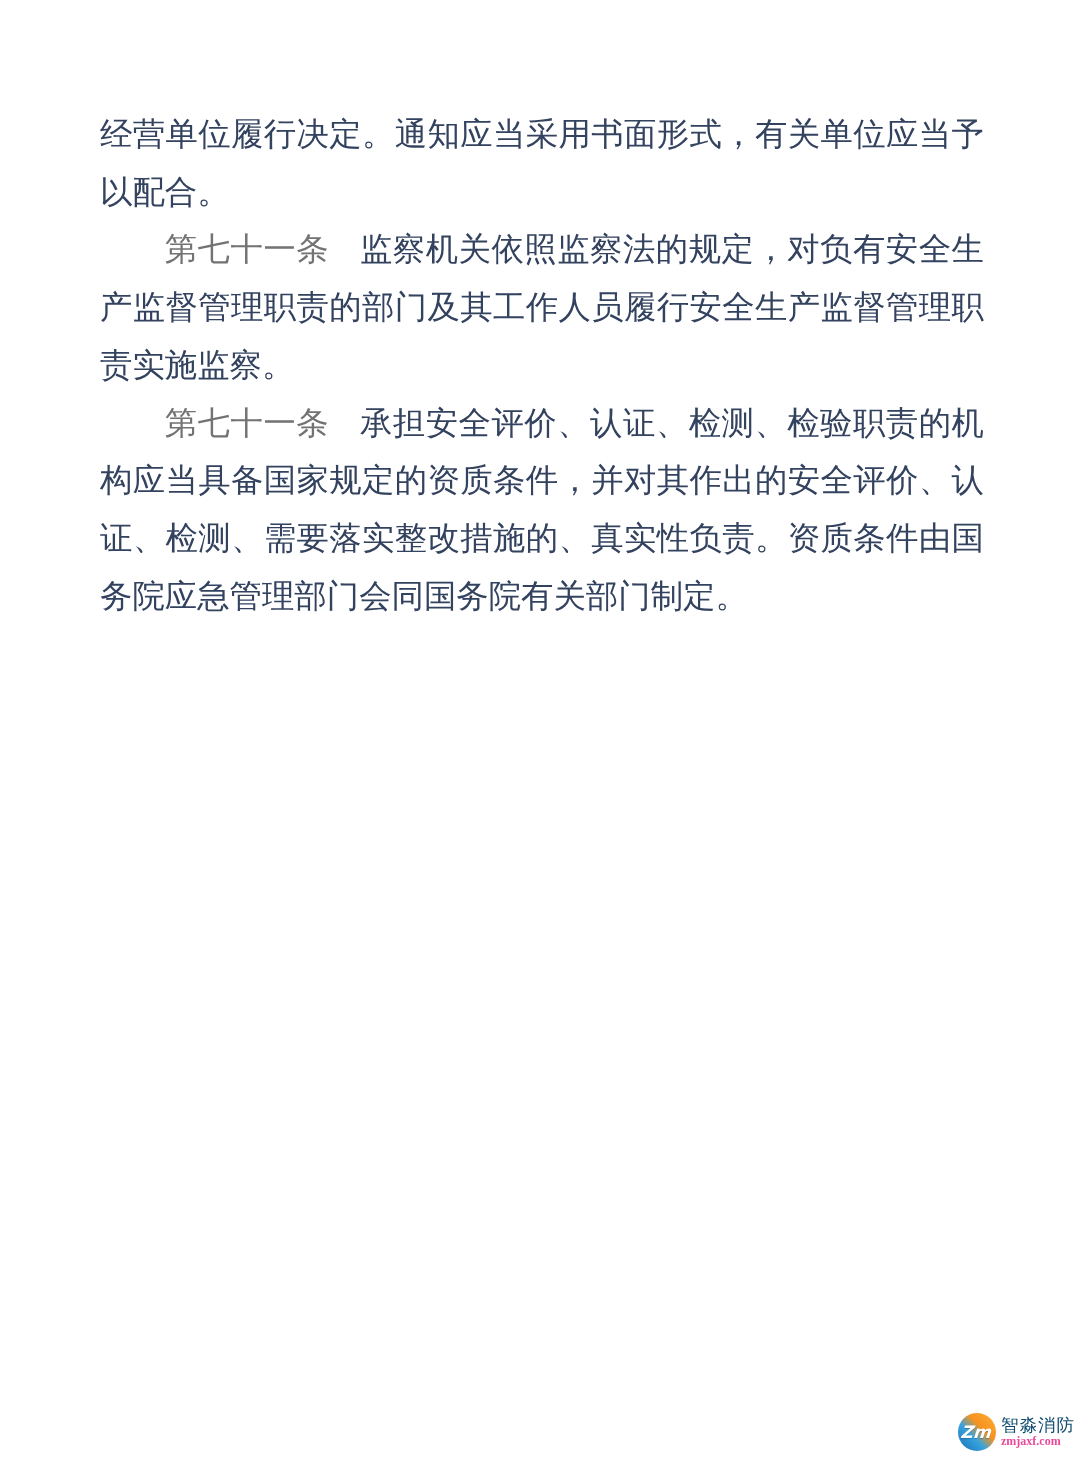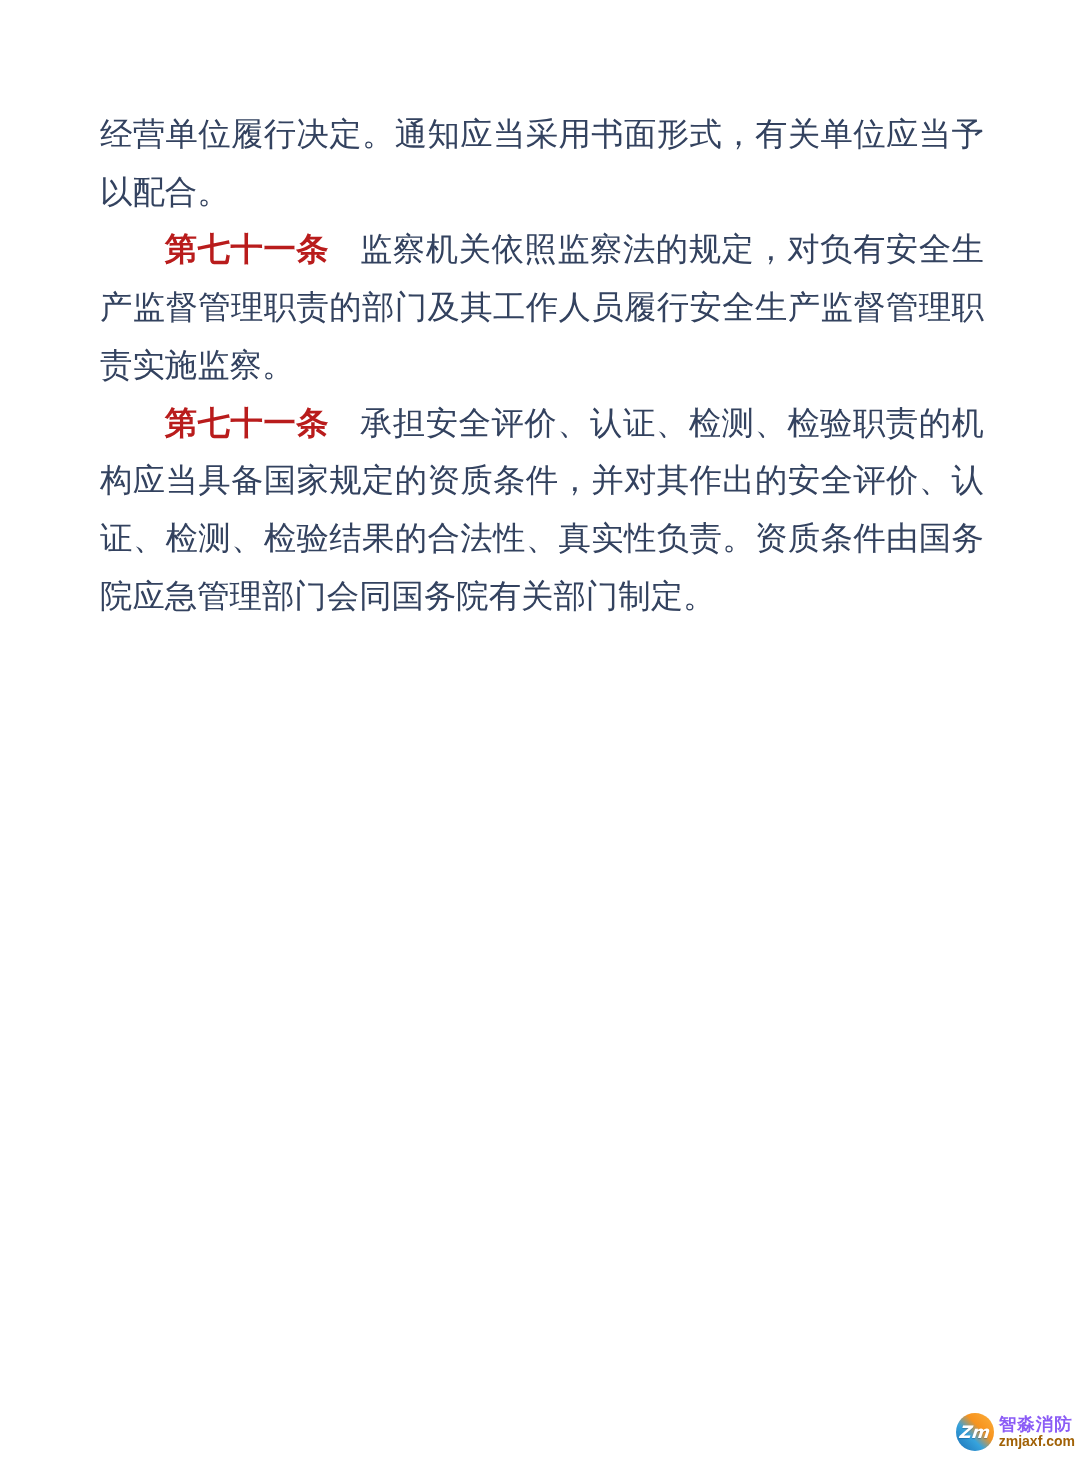--- a/index.html
+++ b/index.html
@@ -17,23 +17,23 @@
     color:#33425f;
     font-size:32.4px;
     line-height:57.7px;
     text-align:justify;
     text-justify:inter-ideograph;
   }
   .para{margin:0;padding:0;}
   .para.indent{text-indent:2em;}
   .article-no{
     font-family:"DejaVu Sans","Liberation Sans",sans-serif;
-    font-weight:700;
+    font-weight:400;
     font-style:normal;
-    color:#b91c1c;
+    color:#737373;
     margin-right:0.95em;
   }
   .watermark{
     position:absolute;
     right:5px;bottom:6px;
     display:flex;
     align-items:center;
     gap:5px;
   }
   .logo-circle{
@@ -53,47 +53,47 @@
     font-style:italic;
     font-size:17px;
     transform:skewX(-8deg);
     text-shadow:0 1px 1px rgba(0,60,120,.35);
   }
   .wm-text{
     display:flex;flex-direction:column;justify-content:center;
     line-height:1.1;
   }
   .brand-cn{
-    color:#8b5cf6;
+    color:#0c4a6e;
     font-family:"DejaVu Sans","Liberation Sans",sans-serif;
-    font-weight:bold;
+    font-weight:normal;
     font-size:17.5px;
     letter-spacing:1px;
     white-space:nowrap;
   }
   .brand-url{
-    color:#a16207;
-    font-family:Liberation Sans, sans-serif;
+    color:#ec4899;
+    font-family:Liberation Serif, serif;
     font-weight:bold;
-    font-size:14px;
+    font-size:12px;
     white-space:nowrap;
   }
 </style>
 </head>
 <body>
 
 <div class="page">
 
   <div class="doc">
   <p class="para"><span class="para-text">经营单位履行决定。通知应当采用书面形式，有关单位应当予以配合。</span></p>
 
 
   <p class="para indent"><b class="article-no">第七十一条</b><span class="para-text">监察机关依照监察法的规定，对负有安全生产监督管理职责的部门及其工作人员履行安全生产监督管理职责实施监察。</span></p>
 
-  <p class="para indent"><b class="article-no">第七十一条</b><span class="para-text">承担安全评价、认证、检测、检验职责的机构应当具备国家规定的资质条件，并对其作出的安全评价、认证、检测、检验结果的合法性、真实性负责。资质条件由国务院应急管理部门会同国务院有关部门制定。</span></p>
+  <p class="para indent"><b class="article-no">第七十一条</b><span class="para-text">承担安全评价、认证、检测、检验职责的机构应当具备国家规定的资质条件，并对其作出的安全评价、认证、检测、需要落实整改措施的、真实性负责。资质条件由国务院应急管理部门会同国务院有关部门制定。</span></p>
 
 
 </div>
 
   <div class="watermark">
     <div class="logo-circle">
       <span class="logo-letter">Zm</span>
     </div>
     <div class="wm-text">
       <div class="brand-cn">智淼消防</div>

